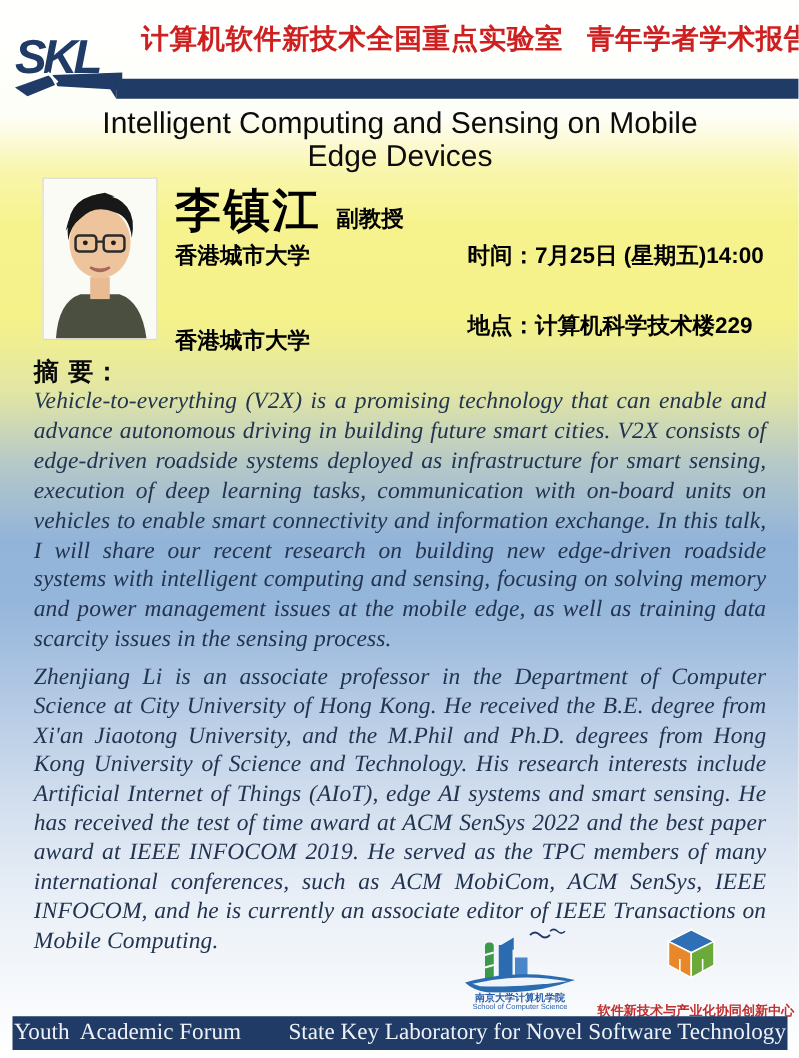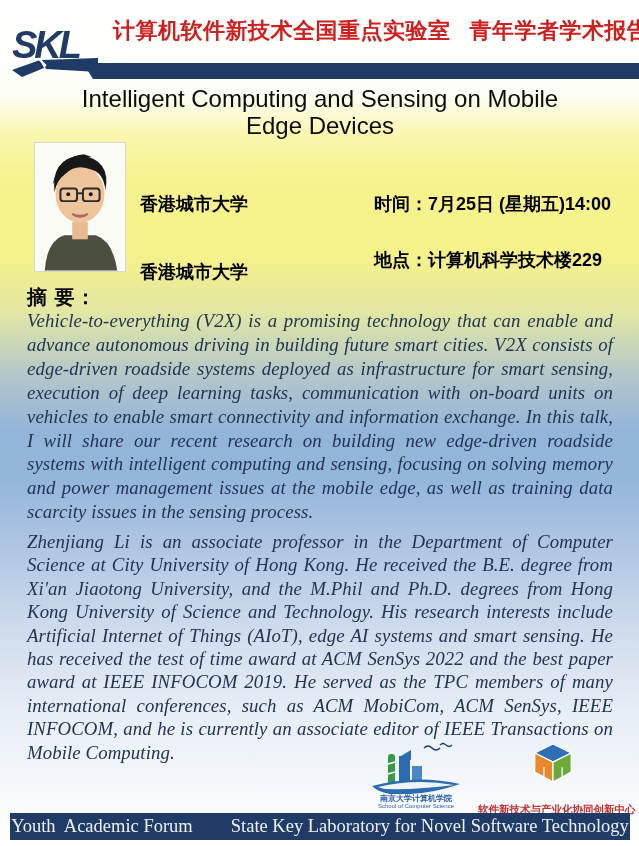--- a/index.html
+++ b/index.html
@@ -112,20 +112,24 @@
       <path d="M18,42 Q24,14 50,11 L58,14 Q36,16 26,30 Z" fill="#181818"></path>
       <rect x="26" y="46" width="17" height="13" rx="3" fill="none" stroke="#2a2a2a" stroke-width="2"></rect>
       <rect x="49" y="46" width="17" height="13" rx="3" fill="none" stroke="#2a2a2a" stroke-width="2"></rect>
       <line x1="43" y1="51" x2="49" y2="51" stroke="#2a2a2a" stroke-width="2"></line>
       <circle cx="34" cy="52" r="2" fill="#241c14"></circle>
       <circle cx="57" cy="52" r="2" fill="#241c14"></circle>
       <path d="M38,72 Q46,78 54,72 Q46,76 38,72 Z" fill="#a8695c" stroke="#a8695c" stroke-width="2"></path>
     </svg>
   </div>
 
+  <div class="name-row">
+    <span class="name-cn">李镇江</span>
+    <span class="name-title">副教授</span>
+  </div>
   <div class="spk-line dept">香港城市大学</div>
   <div class="spk-line univ">香港城市大学</div>
   <div class="spk-line time">时间：7月25日 (星期五)14:00</div>
   <div class="spk-line loc">地点：计算机科学技术楼229</div>
 
   <div class="sec-heading abs-heading">摘 要：</div>
   <div class="body-text abs-text">Vehicle-to-everything (V2X) is a promising technology that can enable and advance autonomous driving in building future smart cities. V2X consists of edge-driven roadside systems deployed as infrastructure for smart sensing, execution of deep learning tasks, communication with on-board units on vehicles to enable smart connectivity and information exchange. In this talk, I will share our recent research on building new edge-driven roadside systems with intelligent computing and sensing, focusing on solving memory and power management issues at the mobile edge, as well as training data scarcity issues in the sensing process.</div>
 
   <div class="body-text bio-text">Zhenjiang Li is an associate professor in the Department of Computer Science at City University of Hong Kong. He received the B.E. degree from Xi'an Jiaotong University, and the M.Phil and Ph.D. degrees from Hong Kong University of Science and Technology. His research interests include Artificial Internet of Things (AIoT), edge AI systems and smart sensing. He has received the test of time award at ACM SenSys 2022 and the best paper award at IEEE INFOCOM 2019. He served as the TPC members of many international conferences, such as ACM MobiCom, ACM SenSys, IEEE INFOCOM, and he is currently an associate editor of IEEE Transactions on Mobile Computing.</div>
 

